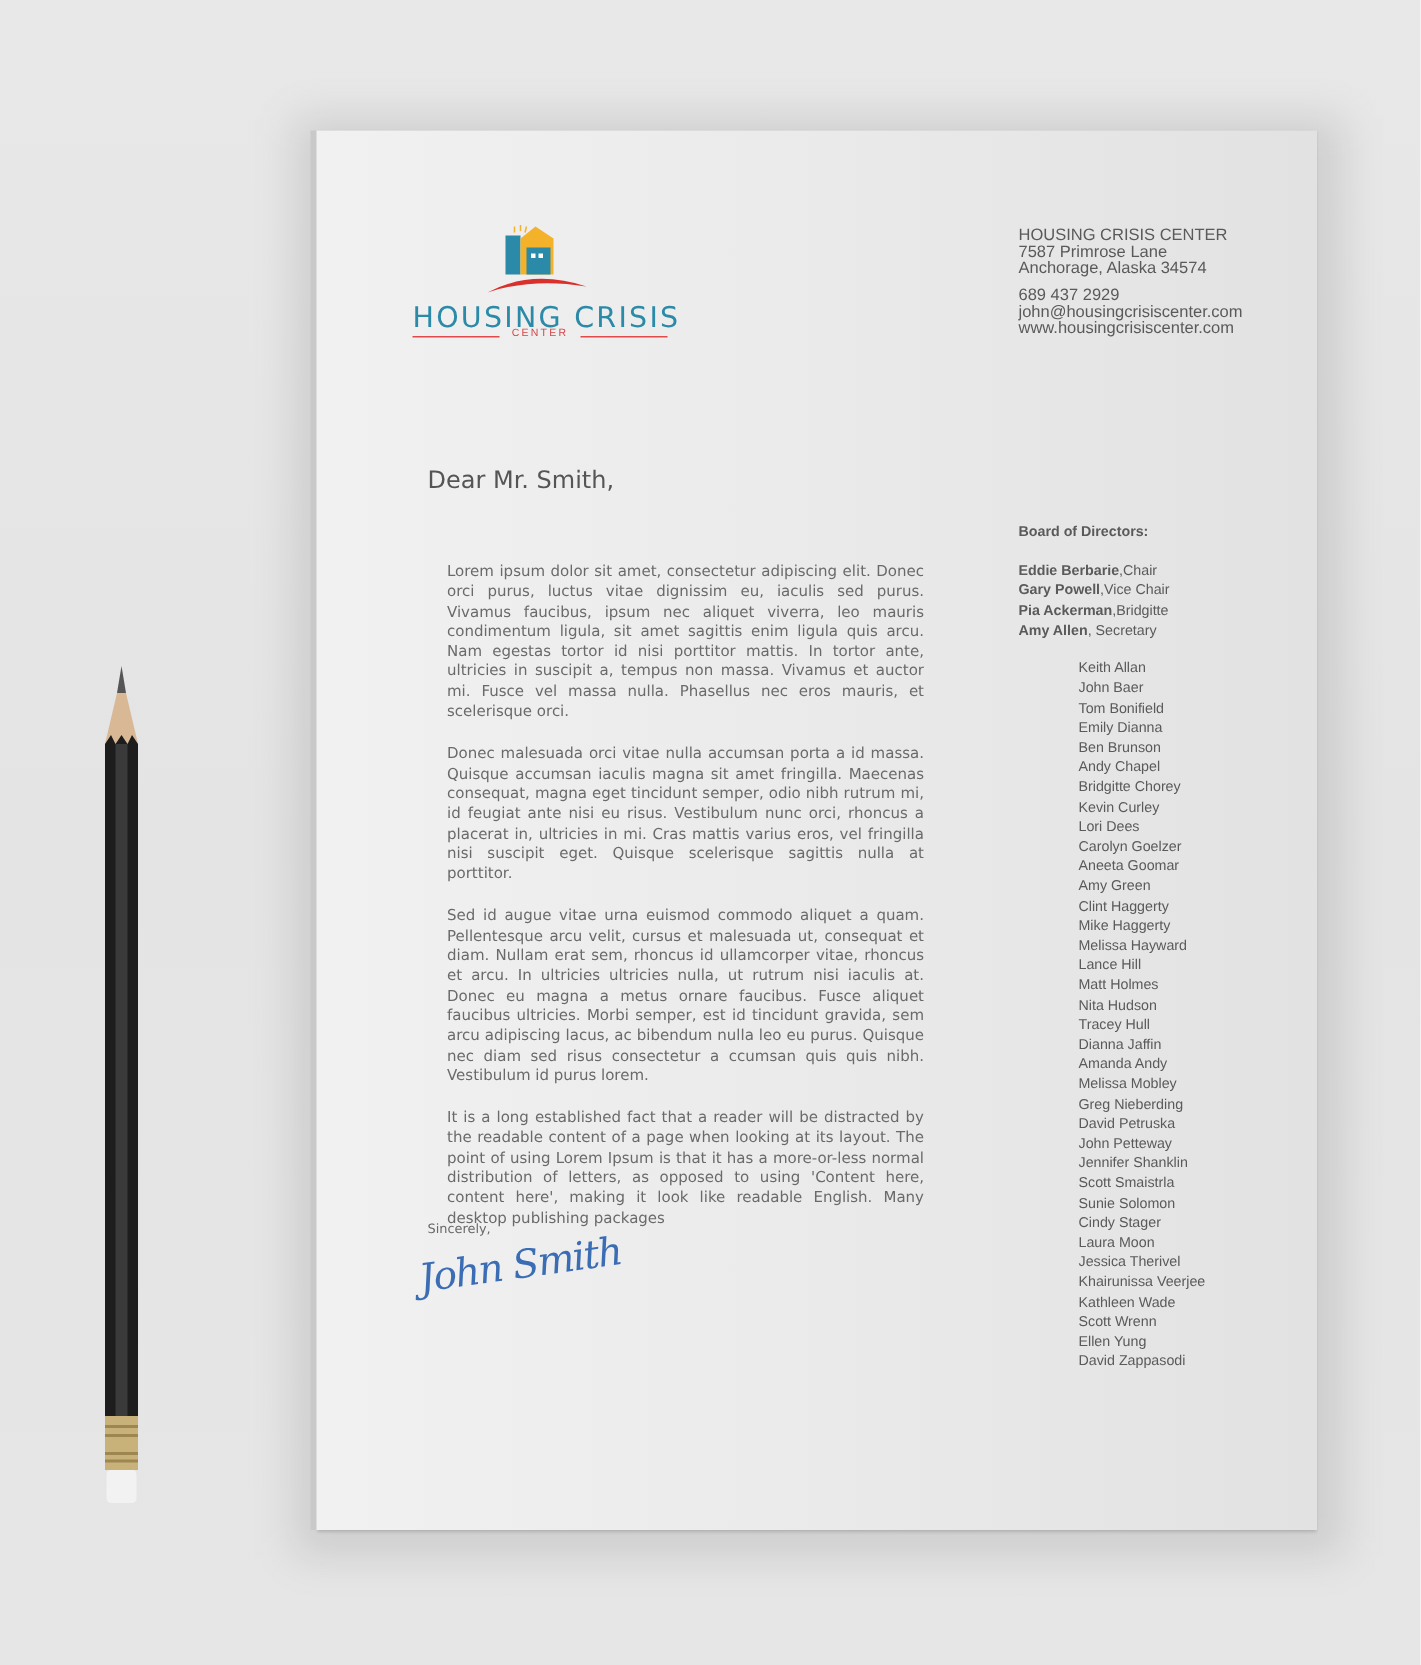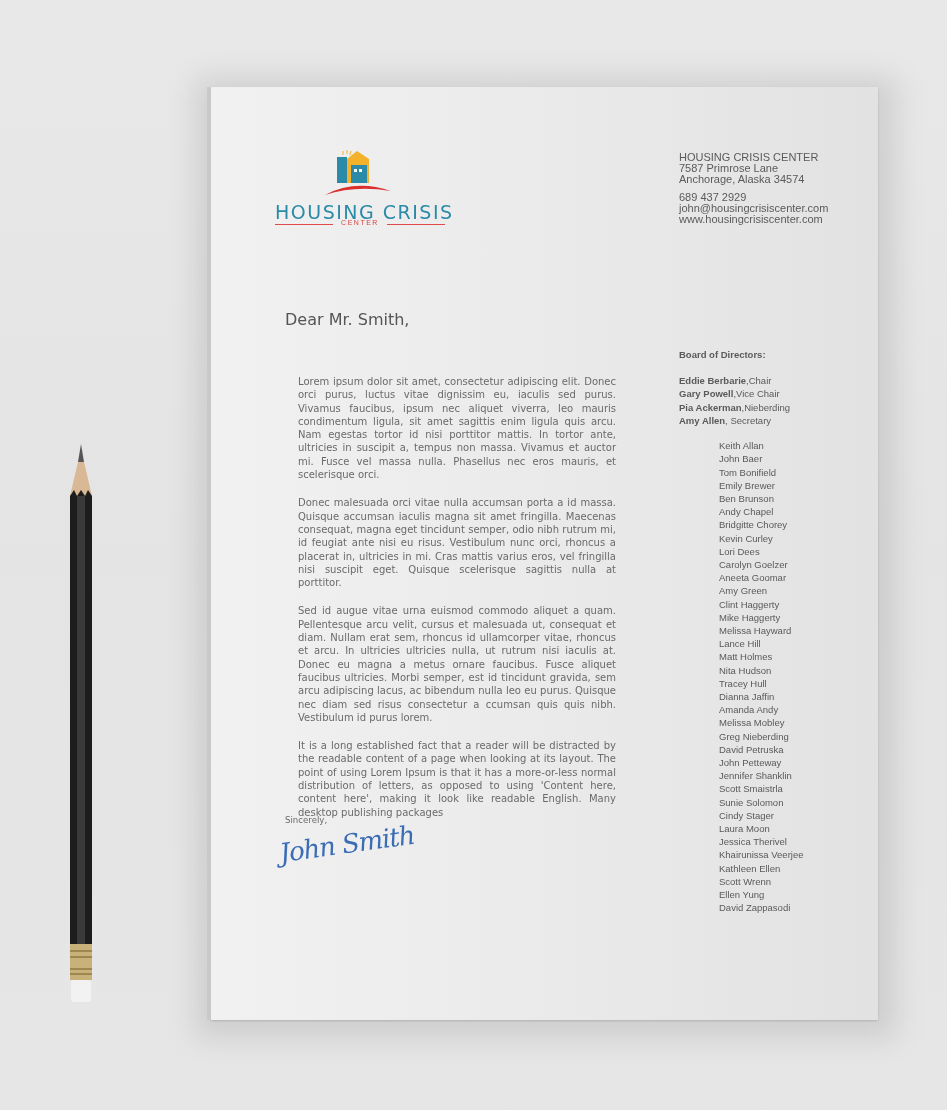--- a/index.html
+++ b/index.html
@@ -131,28 +131,28 @@
   </div>
 
   <div class="closing">Sincerely,</div>
   <div class="signature">John Smith</div>
 
   <div class="board">
     <div class="board-title">Board of Directors:</div>
     <div class="officers">
       <div><b>Eddie Berbarie</b><span>,Chair</span></div>
       <div><b>Gary Powell</b><span>,Vice Chair</span></div>
-      <div><b>Pia Ackerman</b><span>,Nieberding</span></div>
+      <div><b>Pia Ackerman</b><span>,Bridgitte</span></div>
       <div><b>Amy Allen</b><span>, Secretary</span></div>
     </div>
     <div class="members" id="members">
         <div>Keith Allan</div>
         <div>John Baer</div>
         <div>Tom Bonifield</div>
-        <div>Emily Brewer</div>
+        <div>Emily Dianna</div>
         <div>Ben Brunson</div>
         <div>Andy Chapel</div>
         <div>Bridgitte Chorey</div>
         <div>Kevin Curley</div>
         <div>Lori Dees</div>
         <div>Carolyn Goelzer</div>
         <div>Aneeta Goomar</div>
         <div>Amy Green</div>
         <div>Clint Haggerty</div>
         <div>Mike Haggerty</div>
@@ -167,20 +167,20 @@
         <div>Greg Nieberding</div>
         <div>David Petruska</div>
         <div>John Petteway</div>
         <div>Jennifer Shanklin</div>
         <div>Scott Smaistrla</div>
         <div>Sunie Solomon</div>
         <div>Cindy Stager</div>
         <div>Laura Moon</div>
         <div>Jessica Therivel</div>
         <div>Khairunissa Veerjee</div>
-        <div>Kathleen Ellen</div>
+        <div>Kathleen Wade</div>
         <div>Scott Wrenn</div>
         <div>Ellen Yung</div>
         <div>David Zappasodi</div>
       </div>
   </div>
 
 </div>
 
 </body></html>

